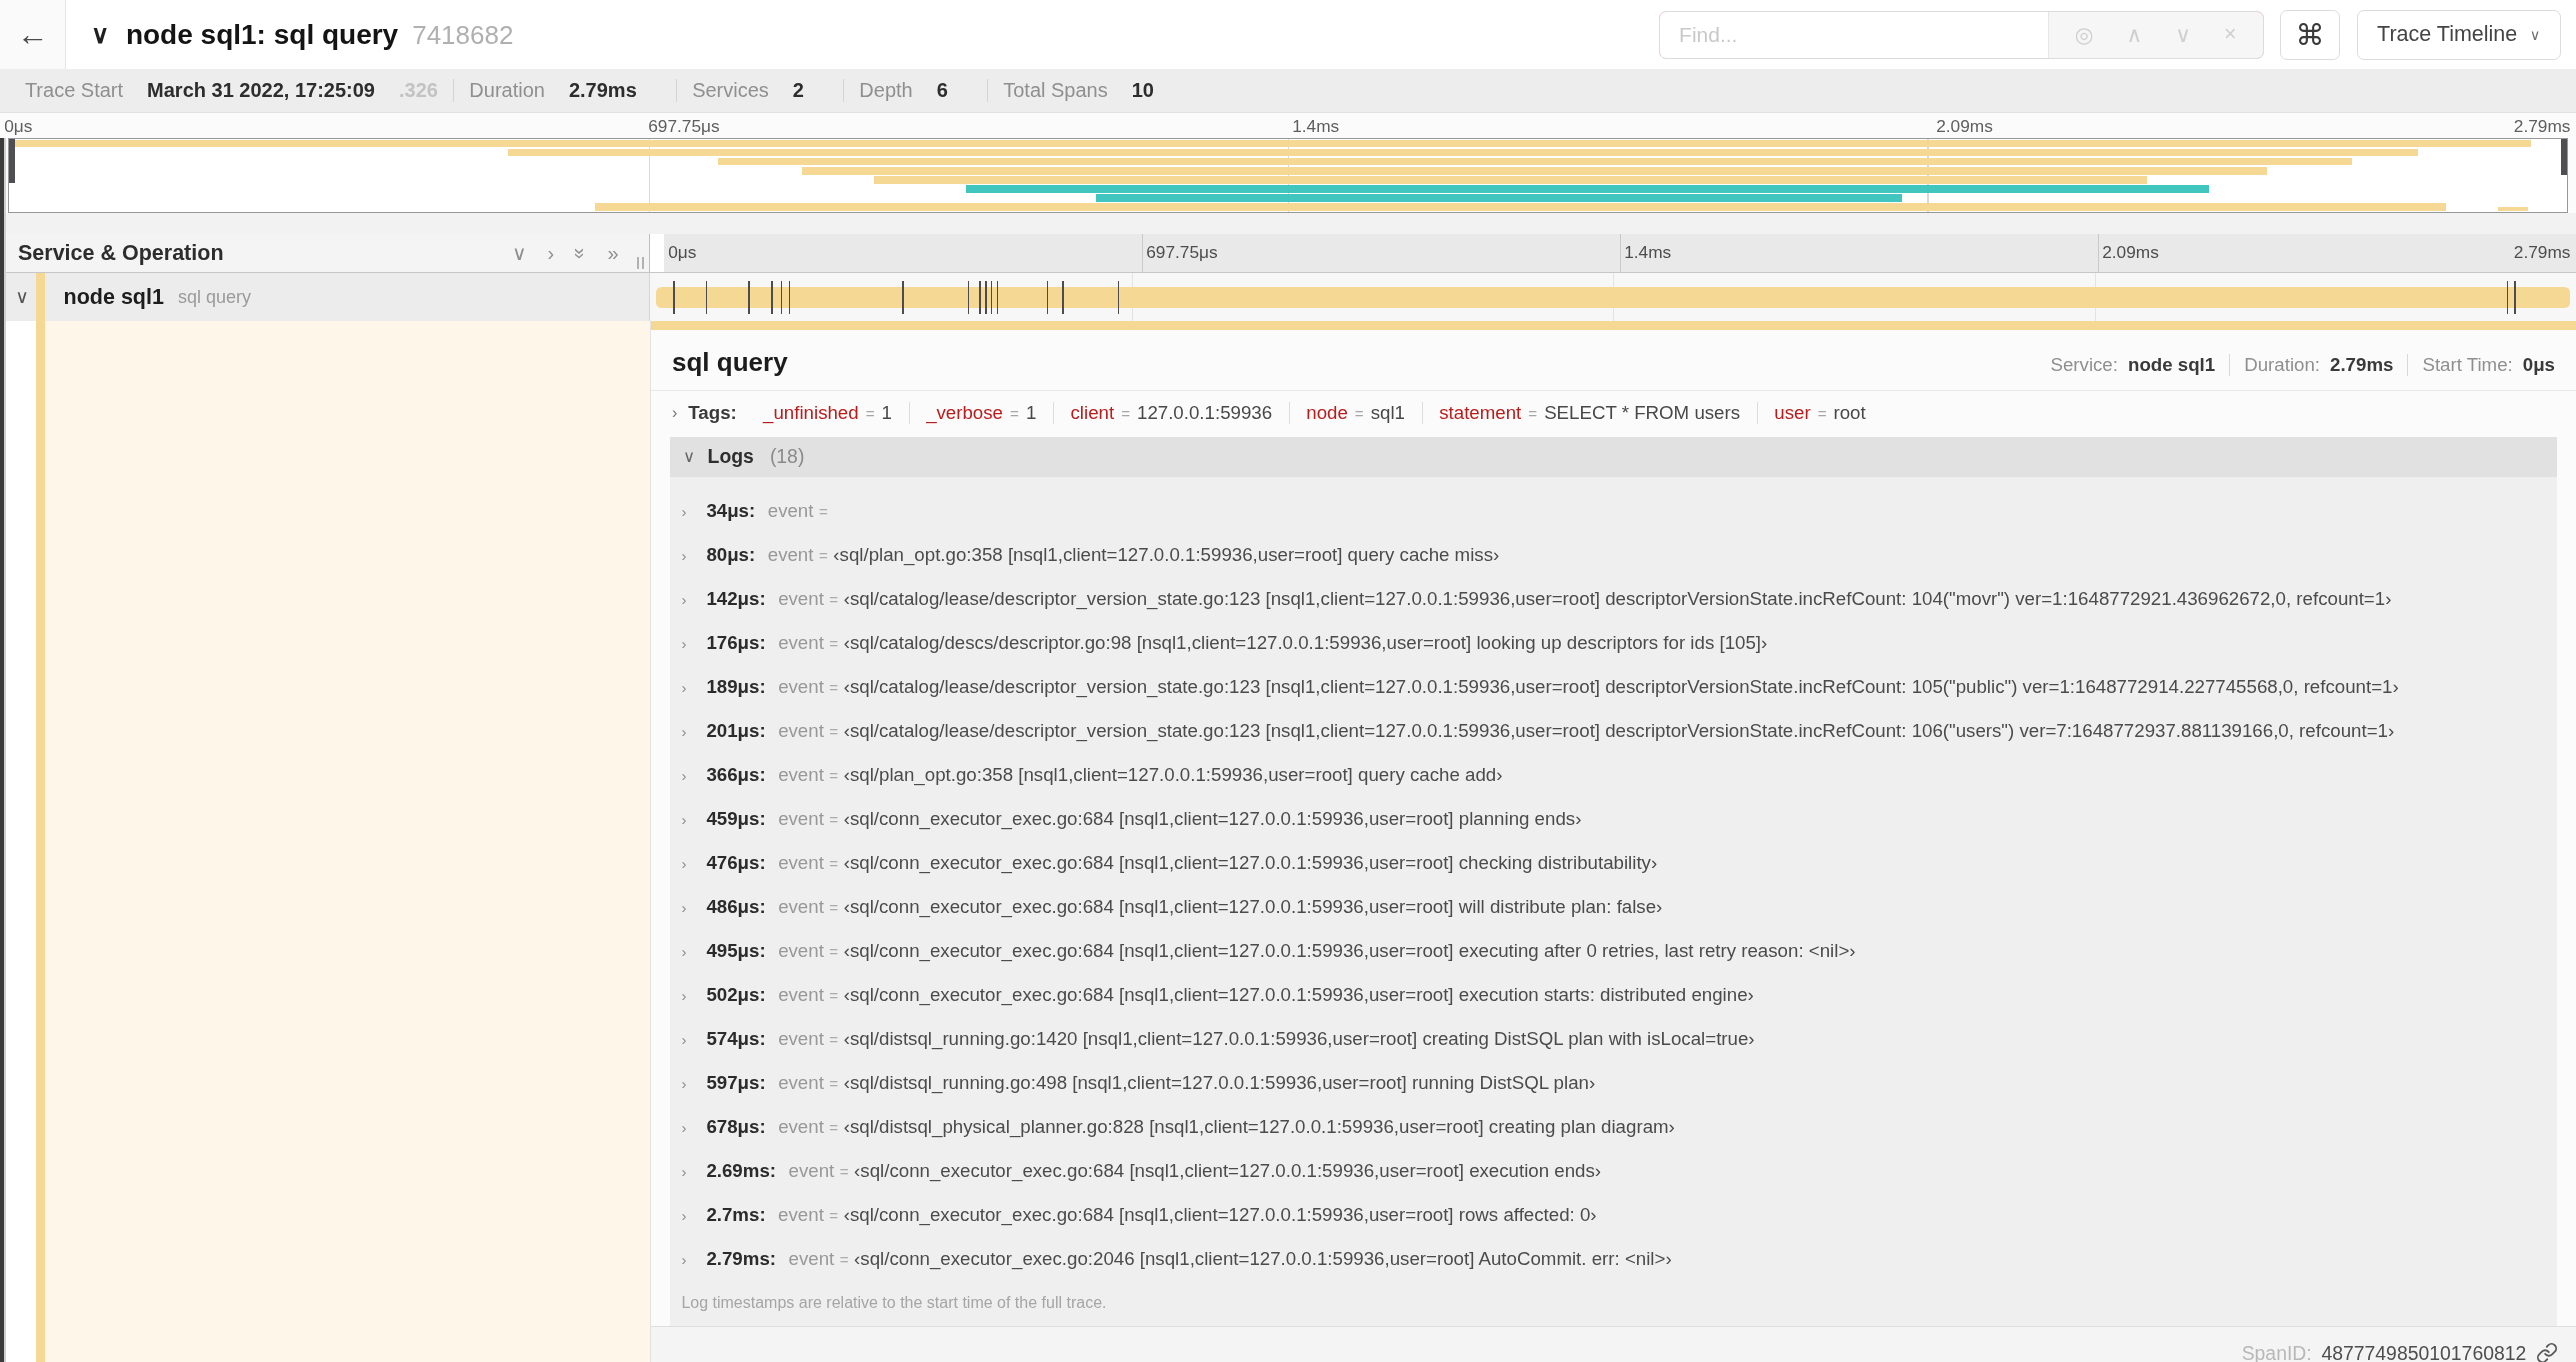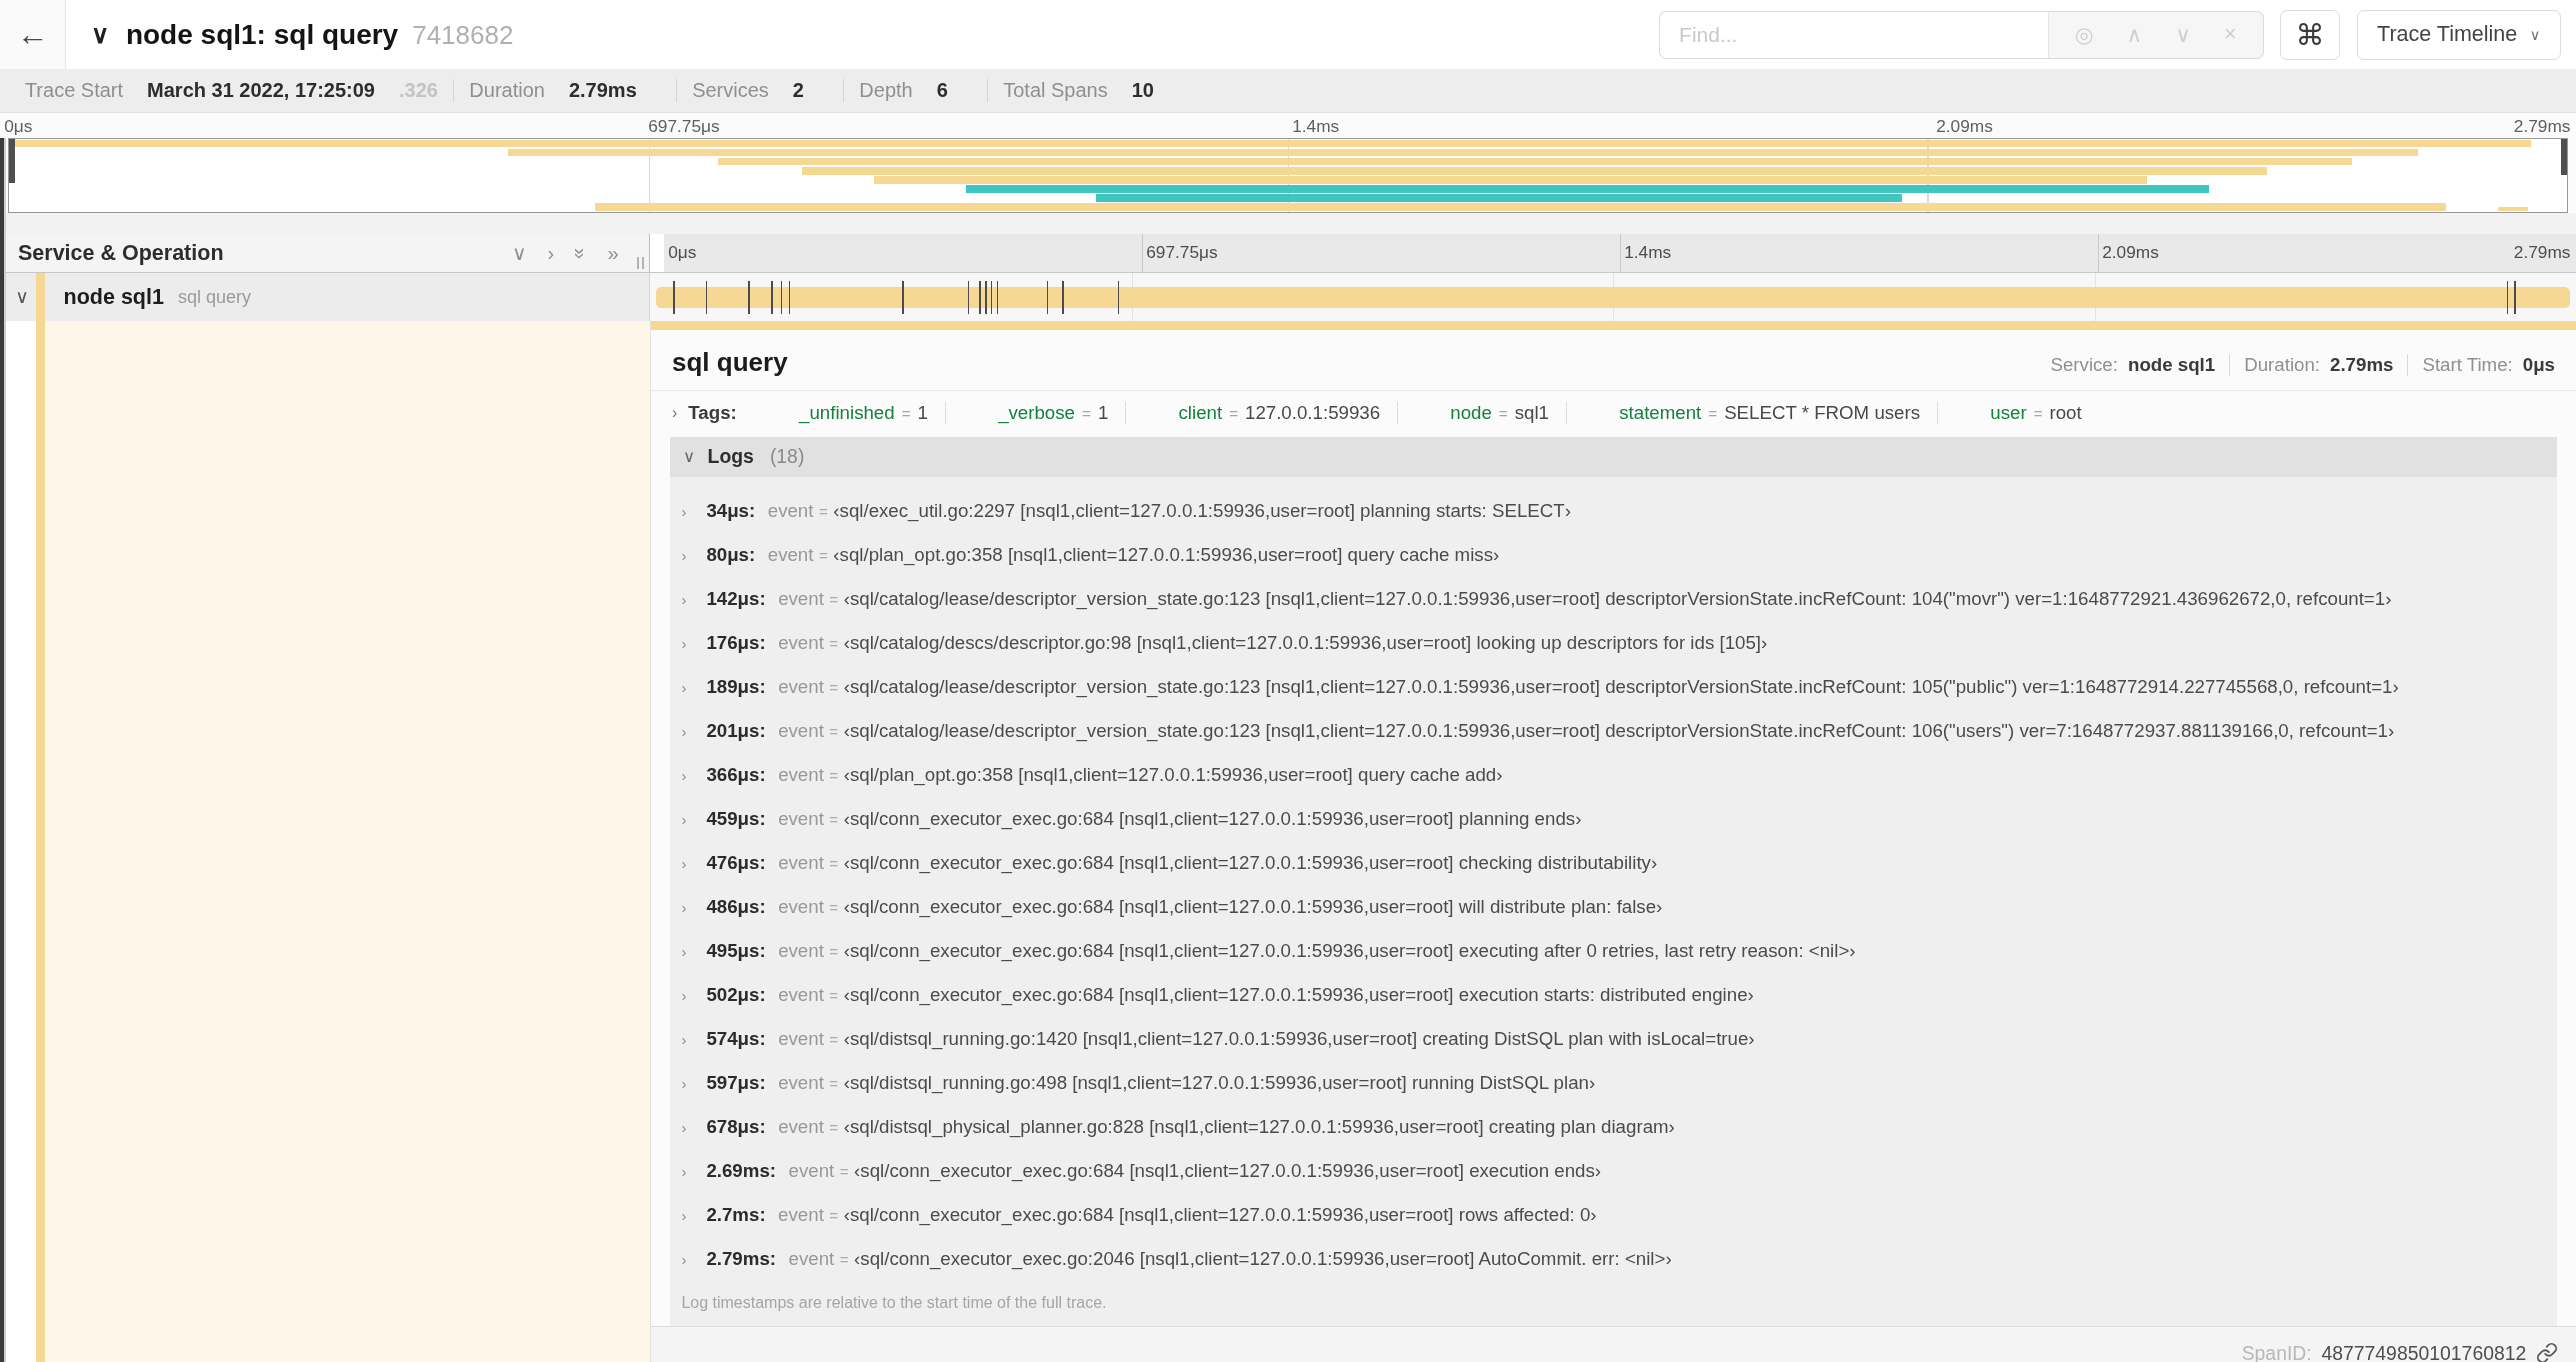--- a/index.html
+++ b/index.html
@@ -96,21 +96,21 @@
   .meta-item:last-child { padding-right:0; }
   .meta-item:not(:last-child) { border-right:1.4px solid #d9d9d9; }
   .meta-item .lbl { color:#8f8f8f; }
   .meta-item b { color:#3a3a3a; }
 
   .d-tags { display:flex; align-items:center; padding:11px 21px 9.7px 21px; font-size:18.7px; }
   .d-tags .chev { color:#757575; font-size:16px; margin-right:11px; cursor:pointer; }
   .d-tags b { color:#3a3a3a; margin-right:9.7px; }
   .tag-item { display:flex; align-items:baseline; gap:7px; padding:0 16.6px; }
   .tag-item:not(:last-child) { border-right:1.4px solid #dcdcdc; }
-  .tag-item .k { color:#15803d;margin-left:36px; }
+  .tag-item .k { color:#b91c1c; }
   .tag-item .eq { color:#a6a6a6; font-size:15.2px; }
   .tag-item .v { color:#484848; }
 
   .logs { margin:2.8px 19.4px 0 19.4px; }
   .logs-head { height:40px; background:#e1e1e1; display:flex; align-items:center; padding-left:12.5px; font-size:19.4px; cursor:pointer; }
   .logs-head .chev { color:#666; margin-right:12.5px; font-size:16.6px; }
   .logs-head b { color:#2e2e2e; }
   .logs-head .cnt { color:#8a8a8a; margin-left:16px; }
   .logs-rows { background:#efefef; padding:12.5px 0 2.8px 0; }
   .log-row { height:44px; display:flex; align-items:center; padding-left:11px; font-size:18.7px; white-space:nowrap; overflow:hidden; cursor:pointer; }
@@ -367,21 +367,20 @@
           <b>Logs</b>
           <span class="cnt">(18)</span>
         </div>
         <div class="logs-rows">
 
             <div class="log-row">
               <span class="chev">›</span>
               <b>34μs:</b>
               <span class="k">event</span>
               <span class="eq">=</span>
-              <span class="v">‹sql/exec_util.go:2297 [nsql1,client=127.0.0.1:59936,user=root] planning starts: SELECT›</span>
             </div>
 
             <div class="log-row">
               <span class="chev">›</span>
               <b>80μs:</b>
               <span class="k">event</span>
               <span class="eq">=</span>
               <span class="v">‹sql/plan_opt.go:358 [nsql1,client=127.0.0.1:59936,user=root] query cache miss›</span>
             </div>
 

